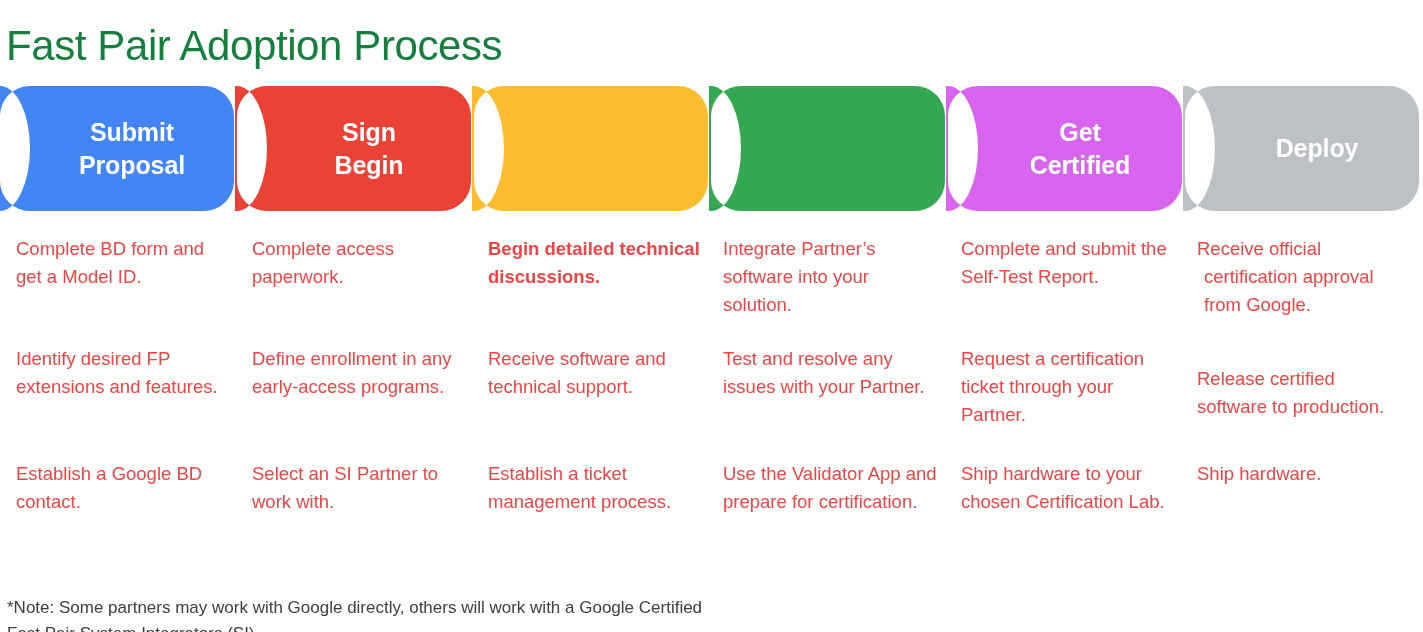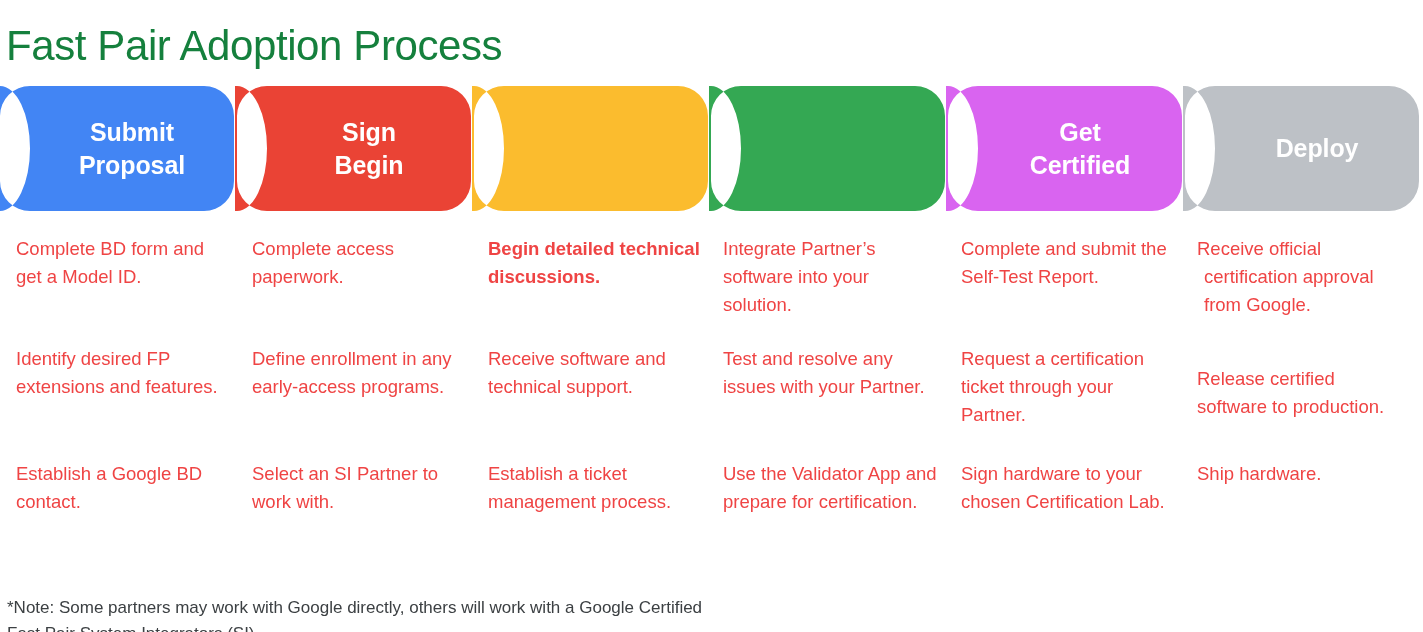--- a/index.html
+++ b/index.html
@@ -136,17 +136,17 @@
     <div class="detail-cell" style="left: 16px; width: 215px; top: 110px;">Identify desired FP extensions and features.</div>
     <div class="detail-cell" style="left: 252px; width: 215px; top: 110px;">Define enrollment in any early-access programs.</div>
     <div class="detail-cell" style="left: 488px; width: 215px; top: 110px;">Receive software and technical support.</div>
     <div class="detail-cell" style="left: 723px; width: 215px; top: 110px;">Test and resolve any issues with your Partner.</div>
     <div class="detail-cell" style="left: 961px; width: 215px; top: 110px;">Request a certification ticket through your Partner.</div>
     <div class="detail-cell" style="left: 1197px; width: 210px; top: 110px; margin-top: 20px;">Release certified software to production.</div>
     <div class="detail-cell" style="left: 16px; width: 215px; top: 225px;">Establish a Google BD contact.</div>
     <div class="detail-cell" style="left: 252px; width: 215px; top: 225px;">Select an SI Partner to work with.</div>
     <div class="detail-cell" style="left: 488px; width: 215px; top: 225px;">Establish a ticket management process.</div>
     <div class="detail-cell" style="left: 723px; width: 215px; top: 225px;">Use the Validator App and prepare for certification.</div>
-    <div class="detail-cell" style="left: 961px; width: 215px; top: 225px;">Sign hardware to your chosen Certification Lab.</div>
+    <div class="detail-cell" style="left: 961px; width: 215px; top: 225px;">Ship hardware to your chosen Certification Lab.</div>
     <div class="detail-cell" style="left: 1197px; width: 210px; top: 225px;">Ship hardware.</div>
   </div>
 
 <p id="footnote">*Note: Some partners may work with Google directly, others will work with a Google Certified Fast Pair System Integrators (SI).</p>
 
 </body></html>

